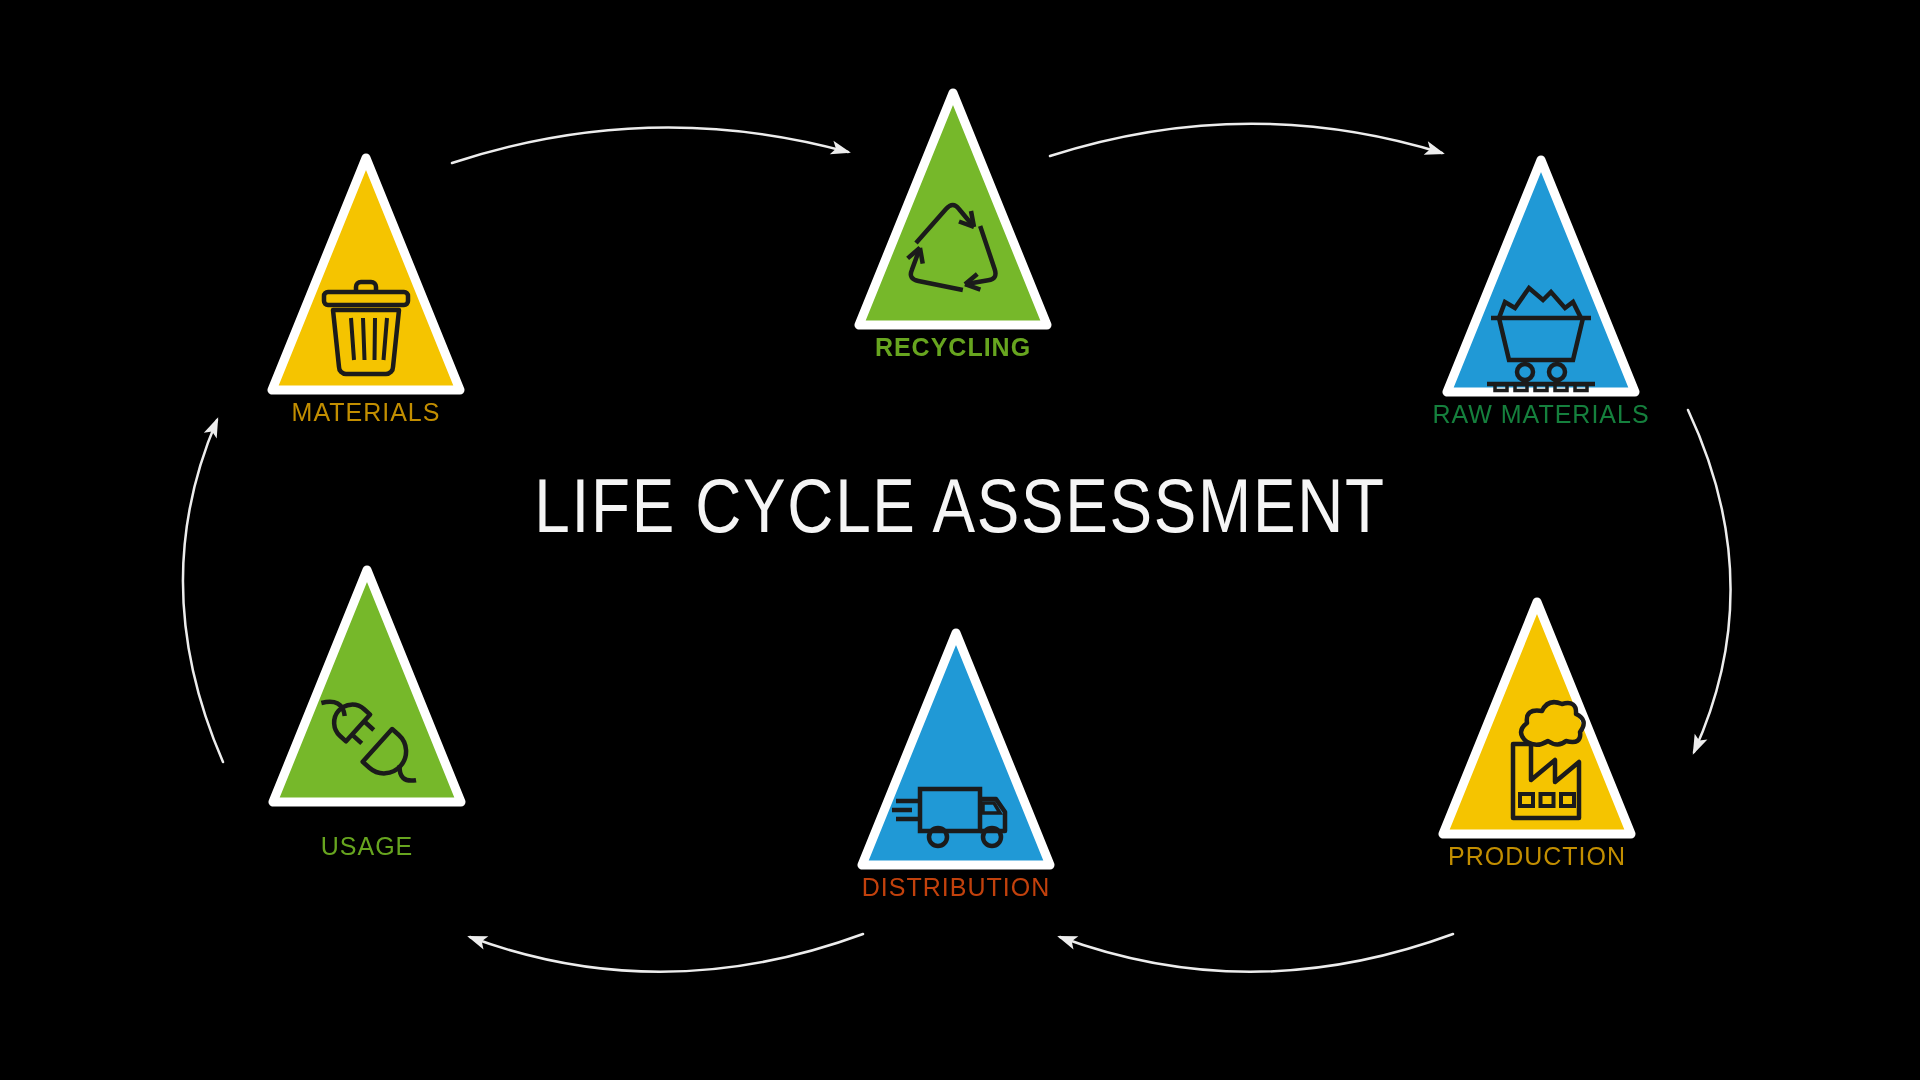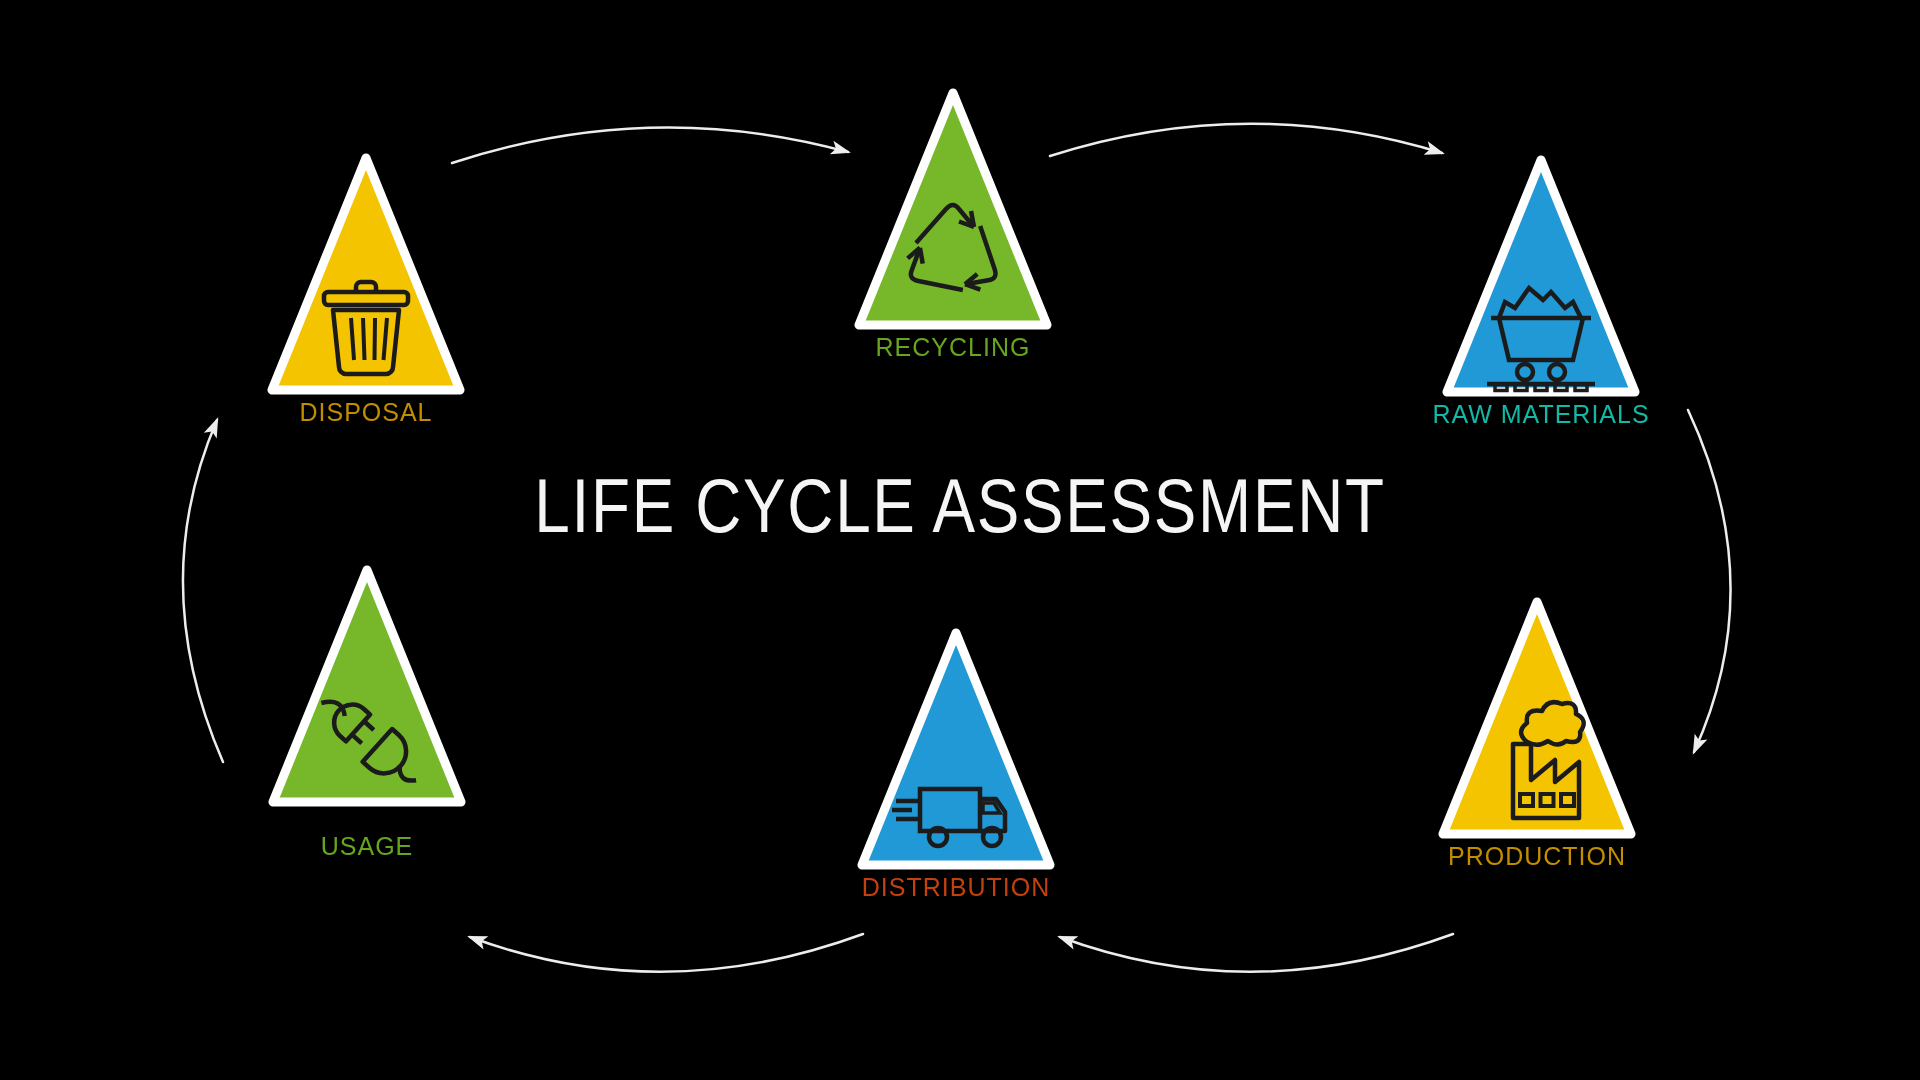--- a/index.html
+++ b/index.html
@@ -84,37 +84,37 @@
           <g id="recycle-arm">
             <path d="M 63,156 L 93,122 Q 100,114 106,122 L 121,140"></path>
             <path d="M 121,140 L 118,124 M 121,140 L 106,134.5"></path>
           </g>
         </defs>
         <use href="#recycle-arm"></use>
         <use href="#recycle-arm" transform="rotate(120 100 166)"></use>
         <use href="#recycle-arm" transform="rotate(240 100 166)"></use>
       </g>
     </svg>
-    <div class="label" style="color: rgb(103, 165, 31);">RECYCLING</div>
+    <div class="label" style="color: rgb(103, 165, 31); font-weight: bold;">RECYCLING</div>
   </div>
 
   <div class="stage pos-raw-materials">
     <svg class="tri" viewBox="0 0 200 244">
       <polygon points="100,6 6,238 194,238" stroke-width="9" stroke-linejoin="round" fill="#2099D6" stroke="#FFFFFF"></polygon>
       <g fill="none" stroke-width="4.5" stroke="#1B1B1B">
         <path d="M 50,164 H 150"></path>
         <path d="M 58,164 L 68,206 H 132 L 142,164"></path>
         <path d="M 58,164 L 64,148 L 74,154 L 88,134 L 102,146 L 110,138 L 124,154 L 132,148 L 140,164"></path>
         <circle cx="84" cy="218" r="8"></circle>
         <circle cx="116" cy="218" r="8"></circle>
         <path d="M 46,230 H 154"></path>
         <path d="M 54,230.5 h 12 v 6 h -12 z M 74,230.5 h 12 v 6 h -12 z M 94,230.5 h 12 v 6 h -12 z M 114,230.5 h 12 v 6 h -12 z M 134,230.5 h 12 v 6 h -12 z" stroke-width="3.5"></path>
       </g>
     </svg>
-    <div class="label" style="color: #14b8a6;">RAW MATERIALS</div>
+    <div class="label" style="color: #15803d;">RAW MATERIALS</div>
   </div>
 
   <div class="stage pos-production">
     <svg class="tri" viewBox="0 0 200 244">
       <polygon points="100,6 6,238 194,238" stroke-width="9" stroke-linejoin="round" fill="#F5C400" stroke="#FFFFFF"></polygon>
       <g fill="none" stroke-width="4.5" stroke="#1B1B1B">
         <path d="M 76,222 L 76,148 L 94,148 L 94,184 L 118,164 L 118,186 L 142,166 L 142,222 Z" stroke-linejoin="round"></path>
         <path d="M 90,146 Q 78,136 90,127 Q 88,112 105,115 Q 111,102 125,108 Q 140,104 139,118 Q 152,124 143,136 Q 145,149 129,145 Q 121,152 111,145 Q 100,152 90,146" stroke-linejoin="round"></path>
         <path d="M 83,198 h 13 v 12 h -13 z" stroke-width="4"></path>
         <path d="M 103.5,198 h 13 v 12 h -13 z" stroke-width="4"></path>
@@ -156,16 +156,16 @@
   <div class="stage pos-disposal">
     <svg class="tri" viewBox="0 0 200 244">
       <polygon points="100,6 6,238 194,238" stroke-width="9" stroke-linejoin="round" fill="#F5C400" stroke="#FFFFFF"></polygon>
       <g fill="none" stroke-width="4.5" stroke="#1B1B1B">
         <path d="M 90,139 v -4 a 5,5 0 0 1 5,-5 h 10 a 5,5 0 0 1 5,5 v 4"></path>
         <rect x="58" y="140" width="84" height="13" rx="4"></rect>
         <path d="M 67,158 L 73,215 a 7,7 0 0 0 7,7 h 40 a 7,7 0 0 0 7,-7 L 133,158 Z" stroke-linejoin="round"></path>
         <path d="M 85,166 L 88,208 M 97,166 L 98.5,208 M 109,166 L 108.5,208 M 121,166 L 117.5,208" stroke-width="4"></path>
       </g>
     </svg>
-    <div class="label" style="color: rgb(194, 142, 0);">DISPOSAL</div>
+    <div class="label" style="color: rgb(194, 142, 0);">MATERIALS</div>
   </div>
 
 </div>
 
 </body></html>

